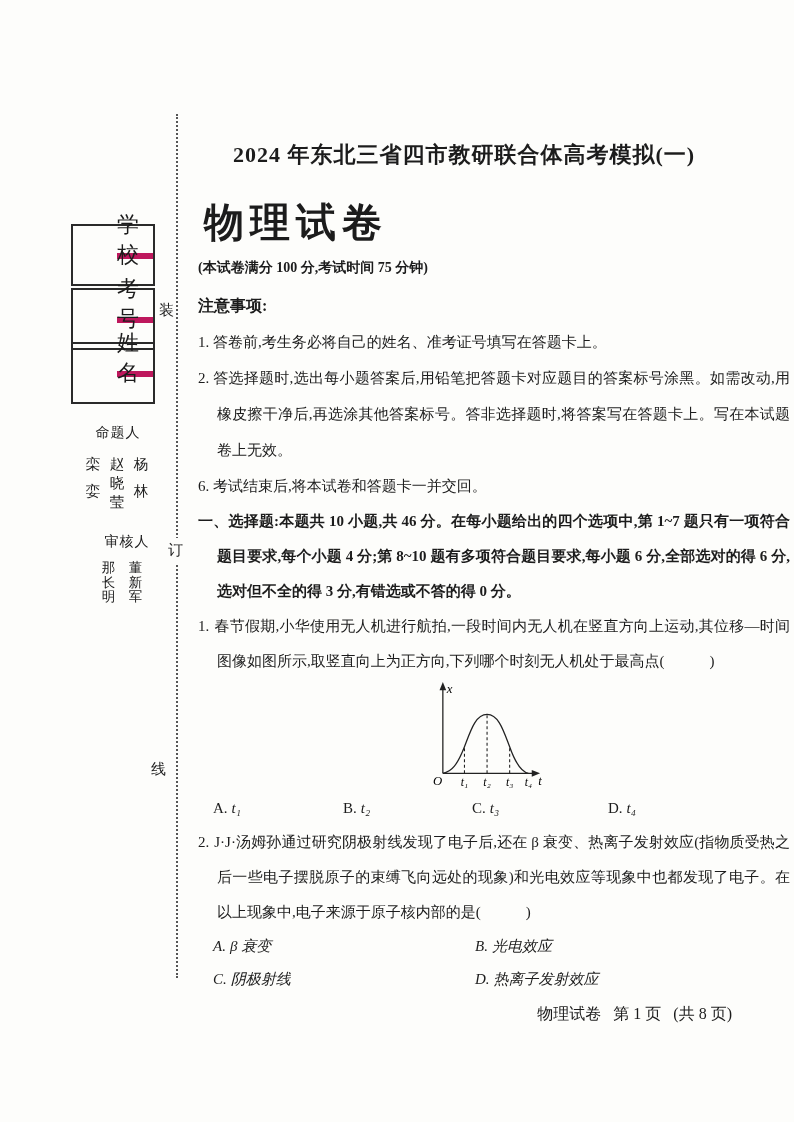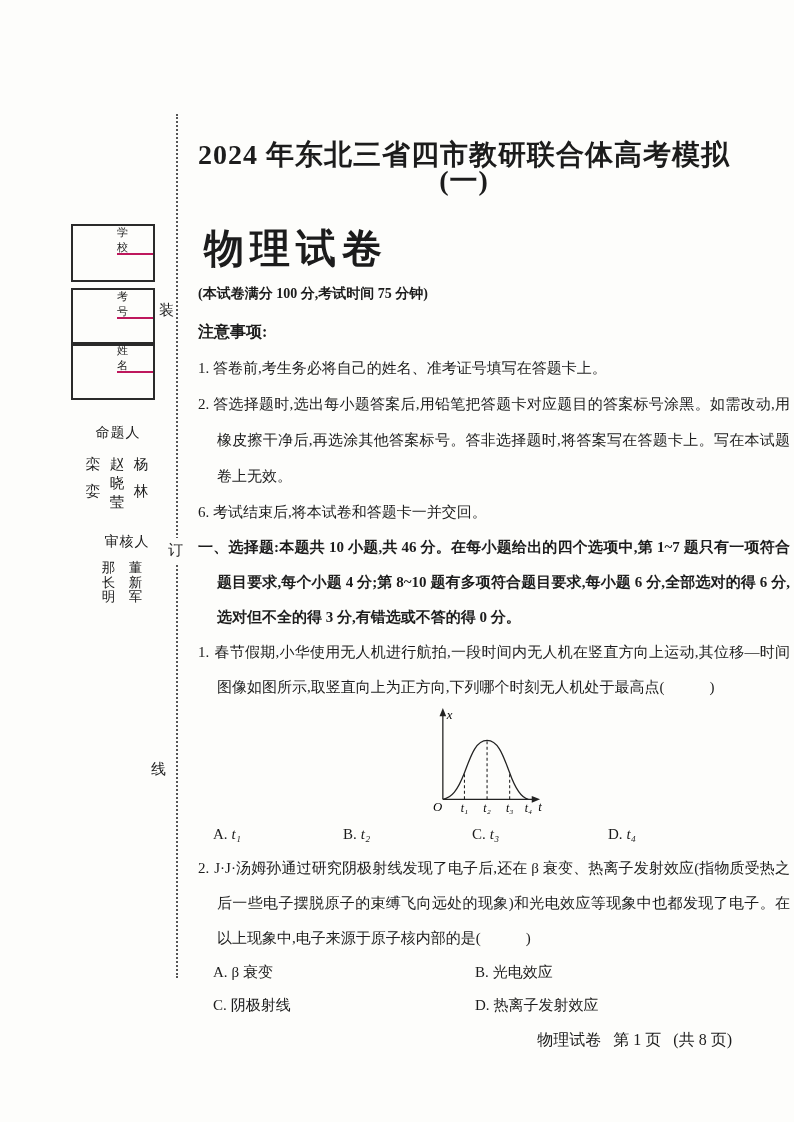--- a/index.html
+++ b/index.html
@@ -11,21 +11,21 @@
     position:relative;
     overflow:hidden;
   }
   .page { position:absolute; inset:0; }
 
   
   .field-box { position:absolute; left:71px; width:80px; border:2px solid #2a2a2a; background:transparent; }
   #box-school { top:224px; }
   #box-exam   { top:288px; }
   #box-name   { top:342px; }
-  .field-label { height:27px; border-bottom:2px solid #be185d; display:flex; align-items:center; justify-content:center; font-size:11px; word-spacing:16px;margin-left:44px; }
+  .field-label { height:27px; border-bottom:6px solid #be185d; display:flex; align-items:center; justify-content:center; font-size:22px; word-spacing:16px;margin-left:44px; }
   .field-blank { height:25px; }
 
   .proposer-heading, .reviewer-heading { position:absolute; width:70px; text-align:center; font-size:14px; letter-spacing:1px; }
   .proposer-heading { left:83px; top:424px; }
   .reviewer-heading { left:92px; top:533px; }
 
   .proposer-names { position:absolute; left:85px; top:455px; height:46px; display:flex; gap:8px; }
   .name-col { width:16px; display:flex; flex-direction:column; justify-content:space-between; font-size:14.5px; text-align:center; }
 
   .reviewer-names { position:absolute; left:101px; top:561px; display:flex; gap:12px; }
@@ -33,39 +33,39 @@
 
   
   .binding-line { position:absolute; left:176px; top:114px; height:864px; width:0; border-left:2px dotted #555; }
   .binding-char { position:absolute; font-size:15px; background:#fdfdfb; padding:3px 1px; }
   #bc-0 { left:158px; top:298px; }
   #bc-1 { left:167px; top:538px; }
   #bc-2 { left:150px; top:757px; }
 
   
   .main { position:absolute; left:198px; top:0; width:592px; }
-  .doc-title { margin:142px 0 0 0; text-align:center; padding-right:60px; font-size:28px; font-weight:bold; line-height:26px; letter-spacing:1px; }
+  .doc-title { margin:142px 0 0 0; text-align:center; padding-right:60px; font-size:22px; font-weight:bold; line-height:26px; letter-spacing:1px; }
   .subject   { margin:37px 0 0 0; text-align:left; padding-right:52px; font-size:40px; font-weight:bold; line-height:36px; letter-spacing:6px; text-indent:6px; }
   .meta      { margin:19px 0 0 0; padding-right:56px; font-size:14px; font-weight:bold; line-height:16px; }
 
   .notice-heading { margin:19px 0 0 0; font-size:16px; font-weight:bold; line-height:22px; }
   .notice-item, .section-intro, .question {
     margin:0; font-size:15px; line-height:36px; text-align:justify;
     padding-left:19px; text-indent:-19px;
   }
   .notice-item:first-of-type { margin-top:7px; }
   .section-intro { font-weight:bold; line-height:35px; }
   .question { line-height:35px; }
   .q-number { margin-right:5px; }
 
   .figure { margin:0 0 0 225px; width:135px; height:112px; }
   .figure svg { display:block; }
 
   .options-4 { display:grid; grid-template-columns:130px 129px 136px auto; padding-left:15px; font-size:15px; line-height:34px; }
-  .options-2x2 { display:grid; grid-template-columns:262px auto; padding-left:15px; font-size:15px; line-height:33px; }
+  .options-2x2 { display:grid; grid-template-columns:262px auto; padding-left:15px; font-size:15px; line-height:33px;font-style:italic; }
   .opt { white-space:pre; }
   .opt .italic { font-style:italic; }
   .opt-label { margin-right:4px; }
 
   .footer { margin:8px 0 0 0; text-align:right; padding-right:58px; font-size:16px; line-height:20px; white-space:pre; }
 
   .fig-text { font-family:"Liberation Serif","DejaVu Serif",serif; font-style:italic; }
 </style>
 </head>
 <body>

